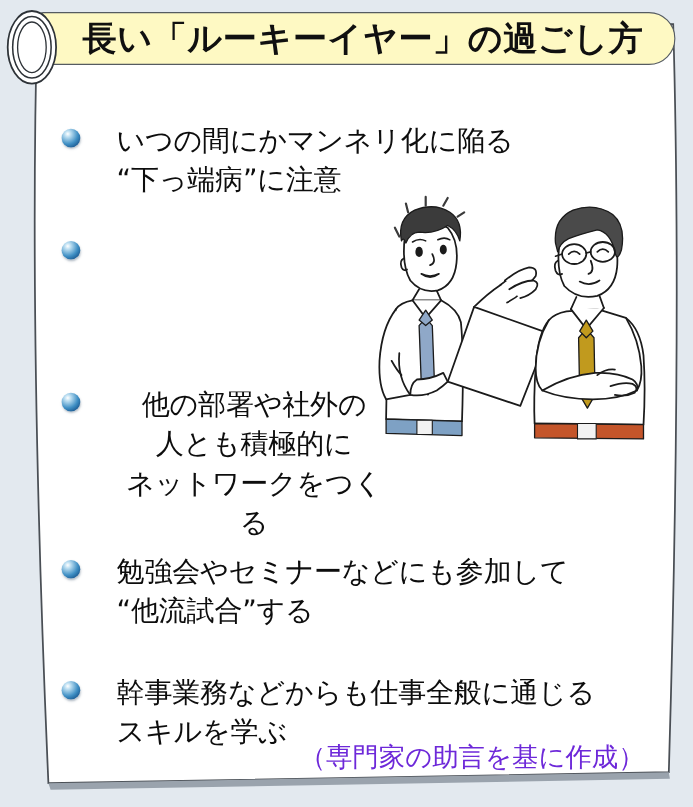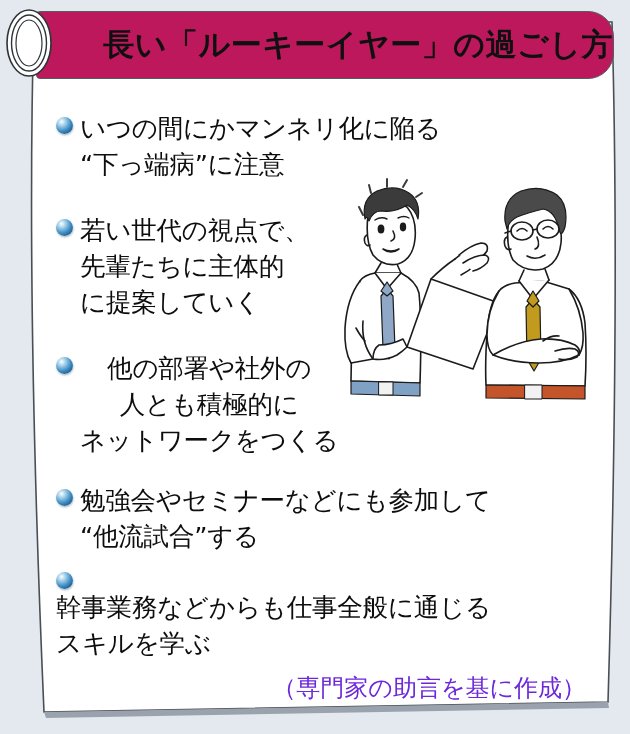--- a/index.html
+++ b/index.html
@@ -13,26 +13,26 @@
 
   #stage{position:absolute;left:0;top:0;width:630px;height:734px;}
 
   
   .paper-svg{position:absolute;left:0;top:0;width:630px;height:734px;}
 
   
   .title-bar{
     position:absolute;
     left:36px;top:11px;
-    width:578px;height:68px;
-    background:#be185d;
+    width:578px;height:48px;
+    background:#fef9c3;
     border:1.5px solid #555b61;
     border-radius:4px 26px 26px 4px;
     box-sizing:border-box;
-    display:flex;align-items:center;justify-content:flex-end;
+    display:flex;align-items:center;justify-content:center;
     z-index:6;
   }
   .title-text{
     font-size:31px;
     font-weight:bold;
     color:#101010;
     letter-spacing:0.5px;
     white-space:nowrap;
     margin-left:10px;
     font-family:"DejaVu Sans","Liberation Sans",sans-serif;
@@ -46,20 +46,21 @@
   .list{
     position:absolute;
     left:0;top:98px;
     width:630px;
     z-index:5;
   }
   .bullet-row{
     position:absolute;
     display:flex;
     align-items:flex-start;
+    gap:26px;
   }
   .bullet-dot{
     width:17px;height:17px;
     flex:0 0 17px;
     margin-top:7px;
     margin-right:7px;
     border-radius:50%;
     background:
       radial-gradient(circle at 33% 28%, #ffffff 0%, #bfe0f2 16%, #3f8fc4 55%, #1f5f96 78%, #3c7ca8 100%);
     box-shadow:0.5px 1.5px 2px rgba(90,110,130,0.45);
@@ -199,39 +200,36 @@
   <div class="list">
 
     <div class="bullet-row" style="left:56px;top:12px;width:430px;">
       <span class="bullet-dot"></span>
       <span class="bullet-text">いつの間にかマンネリ化に陥る
 “下っ端病”に注意</span>
     </div>
 
     <div class="bullet-row" style="left:56px;top:114px;width:260px;">
       <span class="bullet-dot"></span>
-      <span class="bullet-text">若い世代の視点で、
-先輩たちに主体的
-に提案していく</span>
     </div>
 
     <div class="bullet-row" style="left:56px;top:252px;width:300px;text-align:center;">
       <span class="bullet-dot"></span>
       <span class="bullet-text">他の部署や社外の
 人とも積極的に
 ネットワークをつくる</span>
     </div>
 
-    <div class="bullet-row" style="left:56px;top:384px;width:480px;">
+    <div class="bullet-row" style="left:56px;top:404px;width:480px;">
       <span class="bullet-dot"></span>
       <span class="bullet-text">勉強会やセミナーなどにも参加して
 “他流試合”する</span>
     </div>
 
-    <div class="bullet-row" style="left:56px;top:467px;width:490px;flex-direction:column;">
+    <div class="bullet-row" style="left:56px;top:514px;width:490px;">
       <span class="bullet-dot"></span>
       <span class="bullet-text">幹事業務などからも仕事全般に通じる
 スキルを学ぶ</span>
     </div>
 
   </div>
 
   <div class="footer">（専門家の助言を基に作成）</div>
 
 </div>

